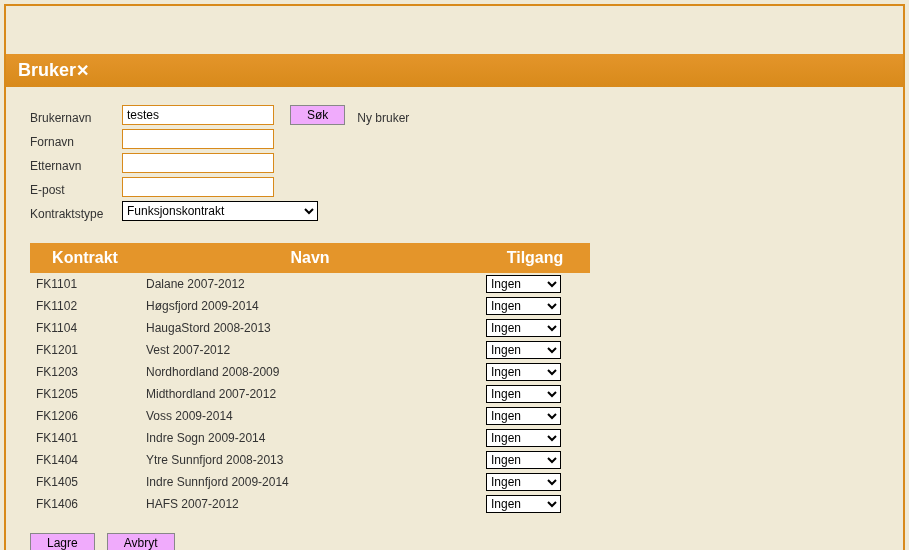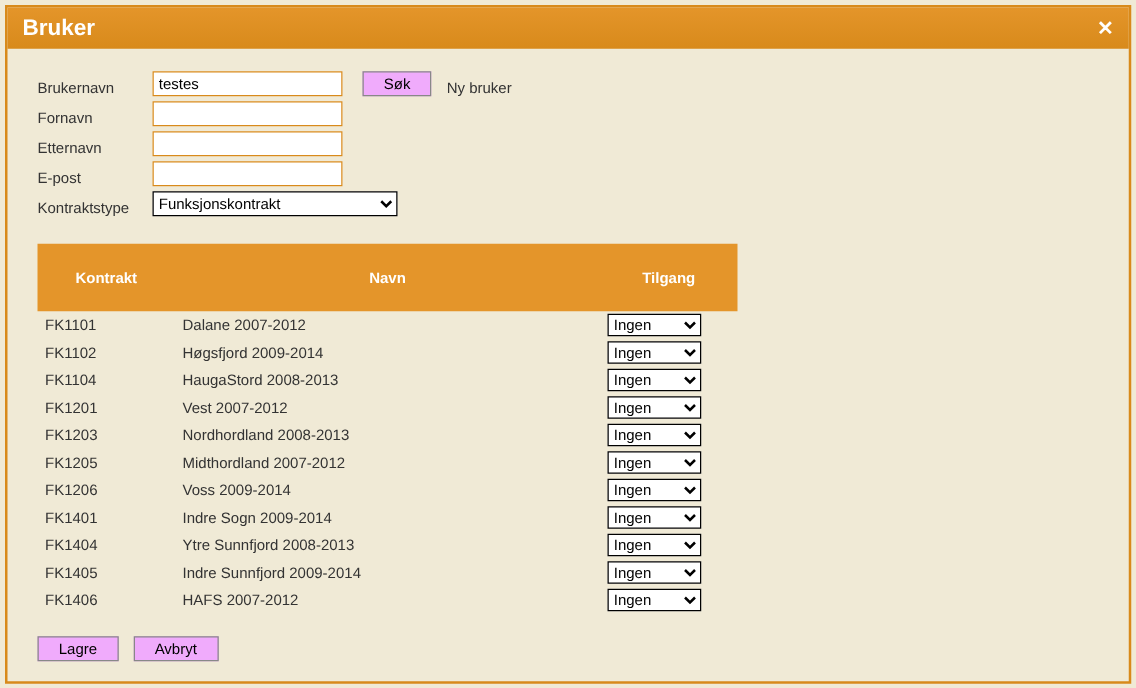--- a/index.html
+++ b/index.html
@@ -16,22 +16,23 @@
     background: #f0ead6;
     width: 901px;
   }
   .dialog-header {
     background: linear-gradient(#e4952a, #d88a1b);
     color: #fff;
     font-weight: bold;
     font-size: 18px;
     padding: 6px 12px;
     display: flex;
-    justify-content: space-between;
+    justify-content: flex-start;
     align-items: center;
+    margin-top: 48px;
   }
   .close-x {
     font-weight: bold;
     font-size: 16px;
     cursor: pointer;
   }
   .dialog-body {
     padding: 18px 24px 16px 24px;
   }
   .form-row {
@@ -80,22 +81,22 @@
   }
   table.contracts {
     width: 100%;
     border-collapse: collapse;
   }
   table.contracts th {
     background: #e4952a;
     color: #fff;
     font-weight: bold;
     text-align: center;
-    padding: 20px 6px;
-    font-size: 12px;
+    padding: 6px 6px;
+    font-size: 16px;
   }
   table.contracts td {
     padding: 1px 6px;
     color: #333;
     vertical-align: middle;
     height: 22px;
   }
   .col-kontrakt { width: 110px; }
   .col-navn { }
   .col-tilgang { width: 110px; text-align: left; }
@@ -180,21 +181,21 @@
               <td class="col-navn">HaugaStord 2008-2013</td>
               <td class="col-tilgang"><select class="tilgang-select"><option>Ingen</option></select></td>
             </tr>
             <tr>
               <td class="col-kontrakt">FK1201</td>
               <td class="col-navn">Vest 2007-2012</td>
               <td class="col-tilgang"><select class="tilgang-select"><option>Ingen</option></select></td>
             </tr>
             <tr>
               <td class="col-kontrakt">FK1203</td>
-              <td class="col-navn">Nordhordland 2008-2013</td>
+              <td class="col-navn">Nordhordland 2008-2009</td>
               <td class="col-tilgang"><select class="tilgang-select"><option>Ingen</option></select></td>
             </tr>
             <tr>
               <td class="col-kontrakt">FK1205</td>
               <td class="col-navn">Midthordland 2007-2012</td>
               <td class="col-tilgang"><select class="tilgang-select"><option>Ingen</option></select></td>
             </tr>
             <tr>
               <td class="col-kontrakt">FK1206</td>
               <td class="col-navn">Voss 2009-2014</td>

